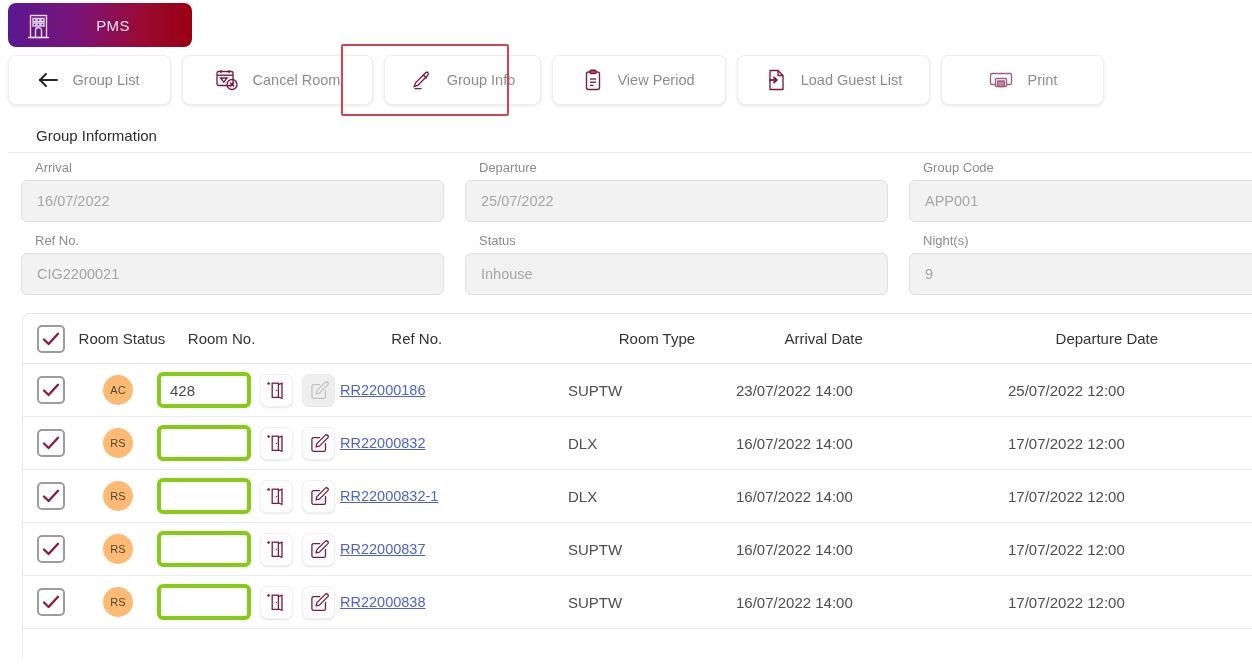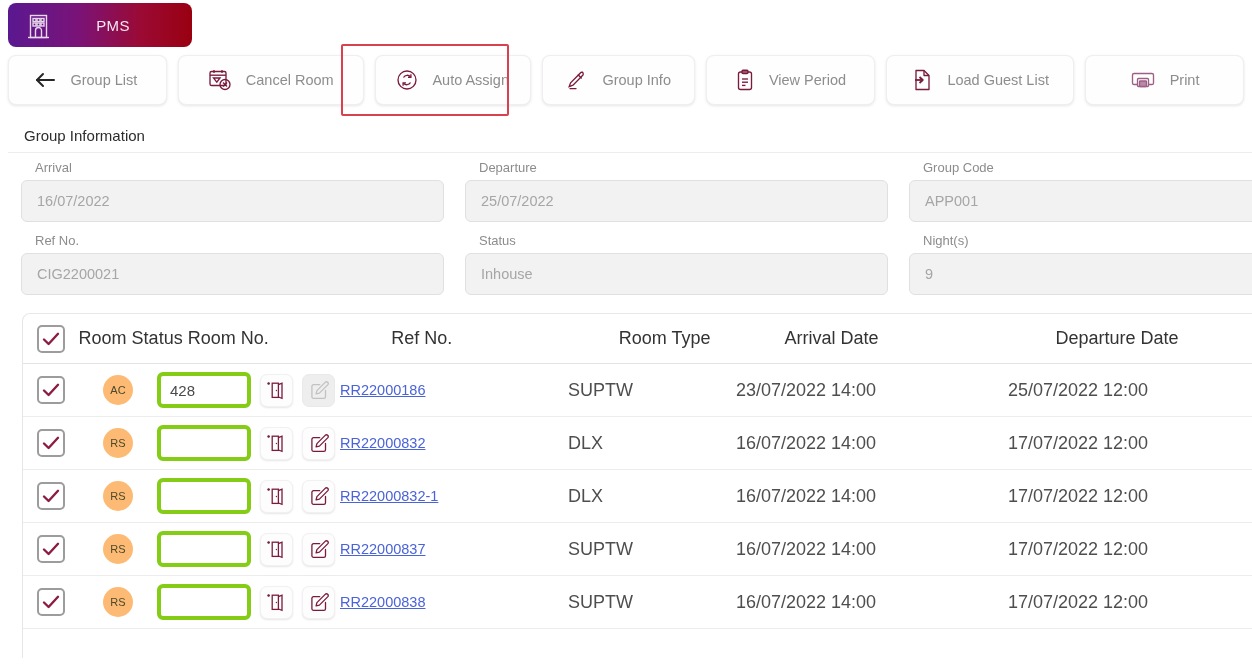--- a/index.html
+++ b/index.html
@@ -58,21 +58,21 @@
     position: absolute;
     left: 341px; top: 44px;
     width: 168px; height: 72px;
     border: 2px solid #d9414f;
     border-radius: 2px;
     pointer-events: none;
   }
 
   
   .section-title {
-    position: absolute; left: 24px; top: 127px;
+    position: absolute; left: 36px; top: 127px;
     font-size: 15px; color: #2c2c2c;
   }
   .section-rule {
     position: absolute; left: 8px; top: 152px; width: 1244px; height: 1px;
     background: #ececec;
   }
 
   .form { position: absolute; left: 0px; top: 160px; width: 1252px; }
   .frow { position: relative; height: 73px; }
   .fld { position: absolute; }
@@ -156,21 +156,21 @@
     border-radius: 7px;
     box-shadow: 0 1px 2px rgba(0,0,0,.10);
     margin-left: 9px;
     display: flex; align-items: center; justify-content: center;
     cursor: pointer;
   }
   .iconbtn.disabled { background: #eeeeee; border-color:#e9e9e9; box-shadow:none; cursor: default; }
   .reflink {
     color: #4a63d8; font-size: 14.5px; text-decoration: underline; cursor: pointer;
   }
-  .celltxt { color: #4e4e4e; font-size: 18px; }
+  .celltxt { color: #4e4e4e; font-size: 15px; }
   .thead .celltxt { color: #333; }
   .tbl-empty { height: 60px; }
 </style>
 </head>
 <body>
 
 <div class="page">
 
   <div class="brand">
     <span class="brand-icon">
@@ -210,32 +210,20 @@
             <line x1="14" y1="2" x2="14" y2="5"></line>
           <polygon points="5.5,10 12,10 8.8,14.2" fill="none"></polygon>
           <circle cx="17" cy="16.5" r="5"></circle>
           <line x1="15" y1="14.5" x2="19" y2="18.5"></line>
             <line x1="19" y1="14.5" x2="15" y2="18.5"></line>
         </svg>
       </span>
       <span class="lbl">Cancel Room</span>
     </div>
 
-    <div class="tbtn tb-autoassign">
-      <span>
-        <svg width="22" height="22" viewBox="0 0 22 22" fill="none" stroke="#7a1b3d" stroke-width="1.35">
-          <circle cx="11" cy="11" r="9"></circle>
-          <path d="M7.5 8.5 a4.2 4.2 0 0 1 7 -.6"></path>
-          <path d="M14.5 13.5 a4.2 4.2 0 0 1 -7 .6"></path>
-          <polyline points="14.9,5.3 14.9,8.2 12,8.2"></polyline>
-          <polyline points="7.1,16.7 7.1,13.8 10,13.8"></polyline>
-        </svg>
-      </span>
-      <span class="lbl">Auto Assign</span>
-    </div>
 
     <div class="tbtn tb-groupinfo">
       <span>
         <svg width="23" height="23" viewBox="0 0 23 23" fill="none" stroke="#7a1b3d" stroke-width="1.35" stroke-linecap="round">
           <path d="M17.5 3.2 a2.4 2.4 0 0 1 0 3.4 L8 16.2 4.2 17.6 5.6 13.8 15.1 4.3 a2.4 2.4 0 0 1 2.4 -1.1 z"></path>
           <line x1="13.3" y1="6" x2="16.3" y2="9"></line>
           <line x1="5" y1="19.6" x2="11" y2="19.6"></line>
         </svg>
       </span>
       <span class="lbl">Group Info</span>

